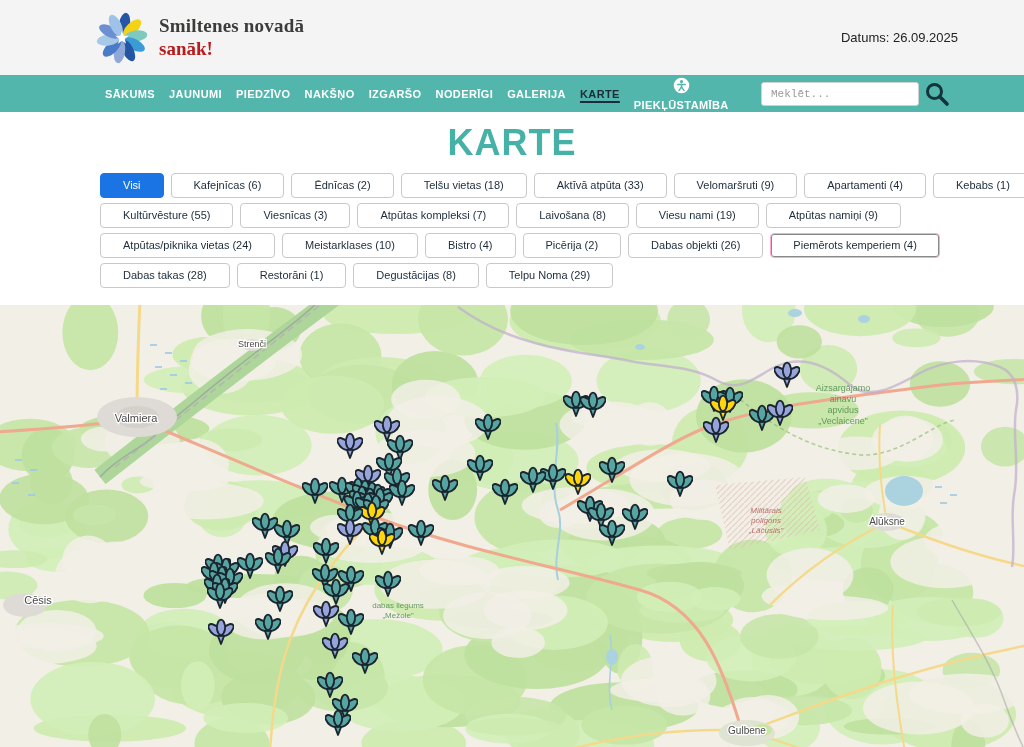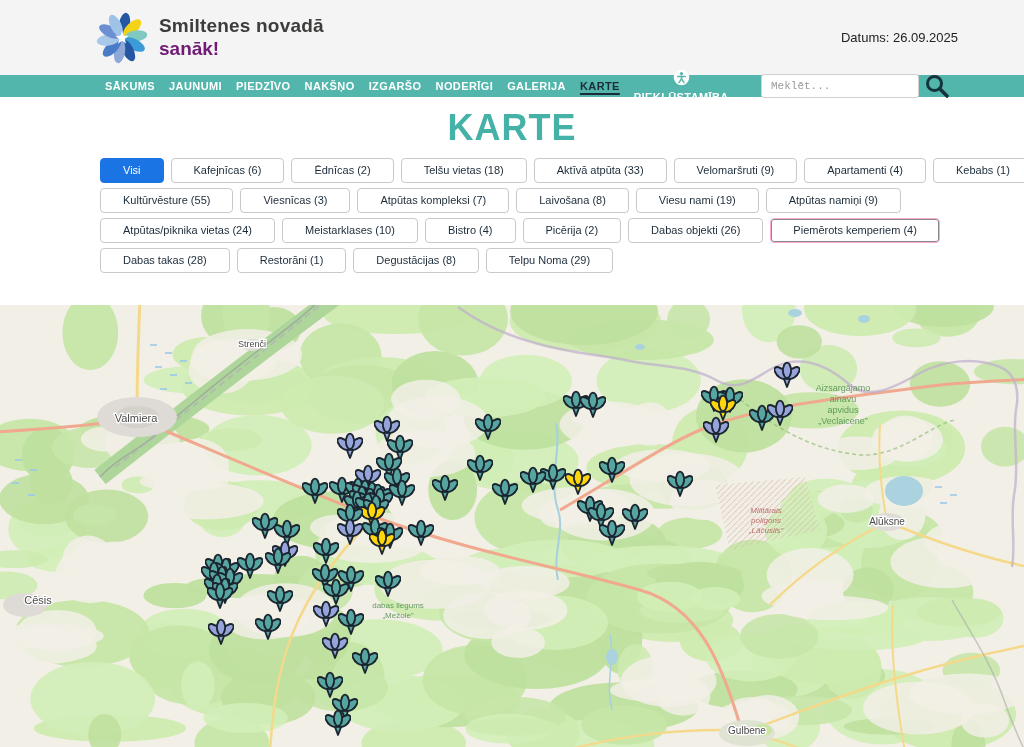--- a/index.html
+++ b/index.html
@@ -1,27 +1,27 @@
 <!DOCTYPE html>
 <html><head>
 <meta charset="utf-8">
 <style>
   * { margin:0; padding:0; box-sizing:border-box; }
   body { font-family:"Liberation Sans", sans-serif; background:#ffffff; }
   .page { position:relative; width:1024px; height:747px; overflow:hidden; background:#ffffff; }
 
   
   .site-header { height:75px; background:#f4f4f4; display:flex; align-items:center; justify-content:space-between; padding:0 66px 0 95px; }
-  .logo { display:flex; align-items:center; gap:10px; cursor:pointer; }
+  .logo { display:flex; align-items:center; gap:10px; cursor:pointer;font-family:Liberation Serif, serif; }
   .logo-text .lt1 { font-size:19px; font-weight:bold; color:#3c3c3b; letter-spacing:.2px; }
-  .logo-text .lt2 { font-size:19px; font-weight:bold; color:#701a75; margin-top:1px; }
+  .logo-text .lt2 { font-size:19px; font-weight:bold; color:#b91c1c; margin-top:1px; }
   .date-label { font-size:13px; color:#222; }
 
   
-  .main-nav { height:22px; background:#53b6ac; display:flex; align-items:center; padding:0 74px 0 105px; }
+  .main-nav { height:37px; background:#53b6ac; display:flex; align-items:center; padding:0 74px 0 105px; }
   #nav-items { display:flex; align-items:center; gap:14px; }
   .nav-item { color:#ffffff; font-size:11px; font-weight:bold; letter-spacing:.4px; text-decoration:none; white-space:nowrap; }
   .nav-item.active { color:#1c2b39; text-decoration:underline; text-decoration-thickness:2px; text-underline-offset:3px; }
   .nav-access { display:flex; align-items:center; gap:5px; color:#ffffff; font-size:11px; font-weight:bold; letter-spacing:.4px; margin-left:14px; cursor:pointer; white-space:nowrap;flex-direction:column; }
   .search-input { margin-left:auto; width:158px; height:24px; border:1px solid #d0d0d0; border-radius:3px; padding:0 9px; font-size:11px; font-family:Liberation Mono, monospace; color:#333; background:#fff; }
   .search-input::placeholder { color:#9a9a9a; }
   .search-btn { background:none; border:none; padding:0; margin-left:5px; cursor:pointer; display:flex; align-items:center; }
 
   
   .page-title { text-align:center; color:#46b2a7; font-size:36px; font-weight:bold; letter-spacing:1px; margin:10px 0 9px; }

